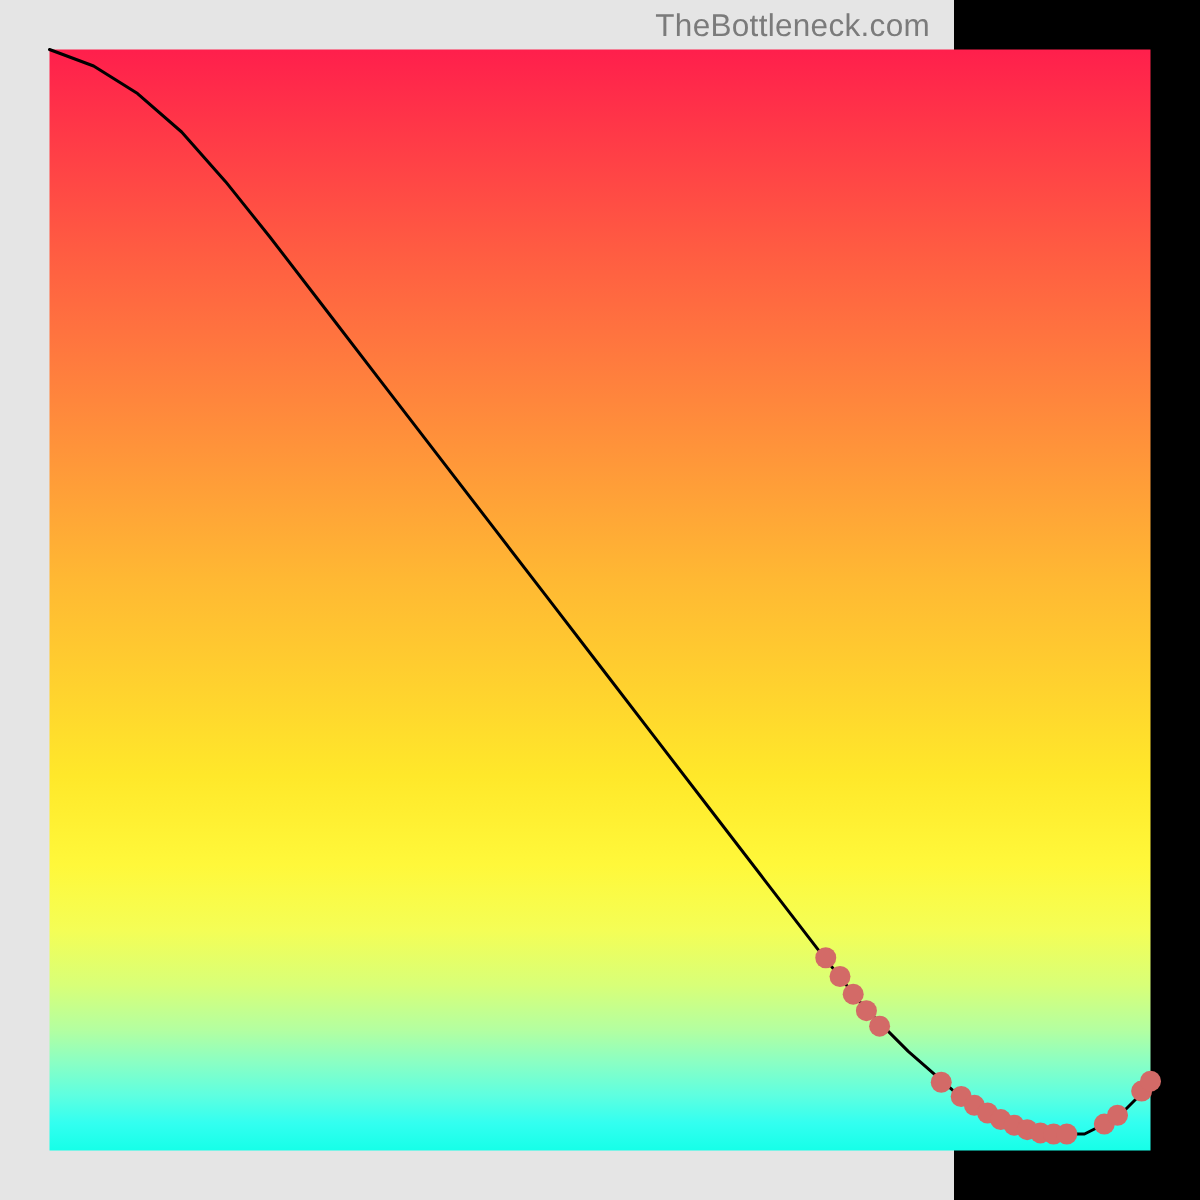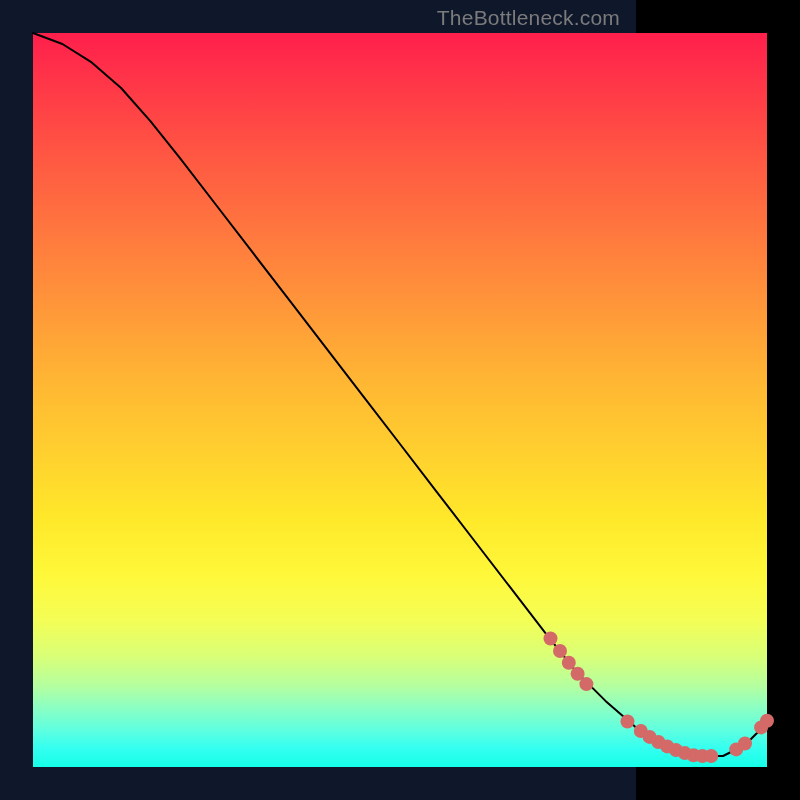--- a/index.html
+++ b/index.html
@@ -8,21 +8,21 @@
     width: 800px;
     height: 800px;
     background: #000;
     font-family: Arial, Helvetica, sans-serif;
     overflow: hidden;
   }
   .frame {
     position: relative;
     width: 636px;
     height: 800px;
-    background: #0f172a;
+    background: #e5e5e5;
   }
   .watermark {
     position: absolute;
     top: 6px;
     right: 16px;
     color: #7b7b7b;
     font-size: 21px;
     font-weight: 400;
     letter-spacing: 0.2px;
     z-index: 10;

